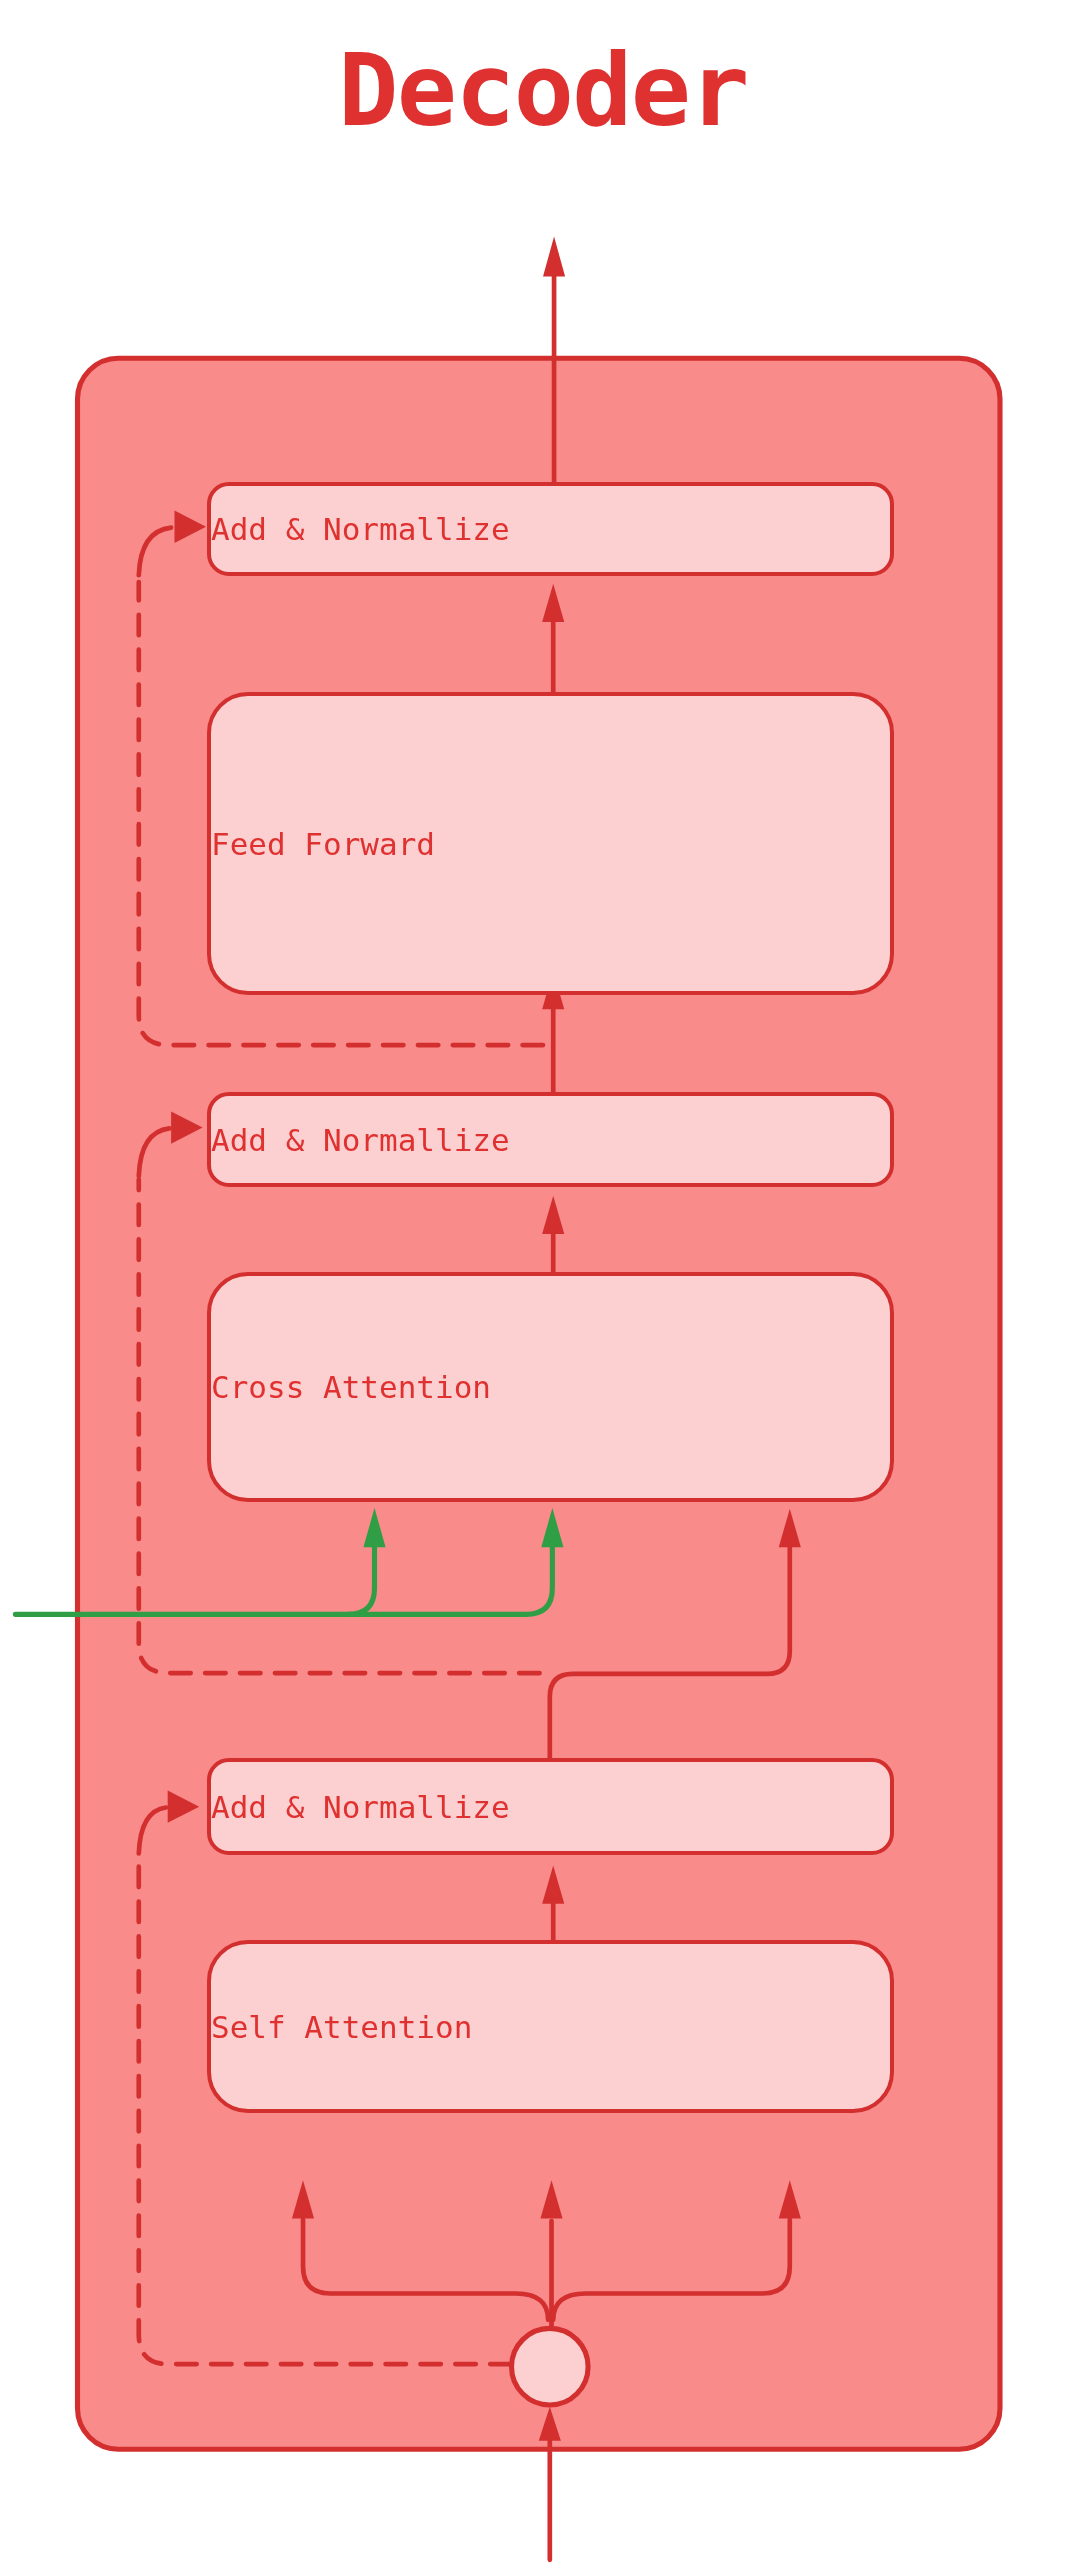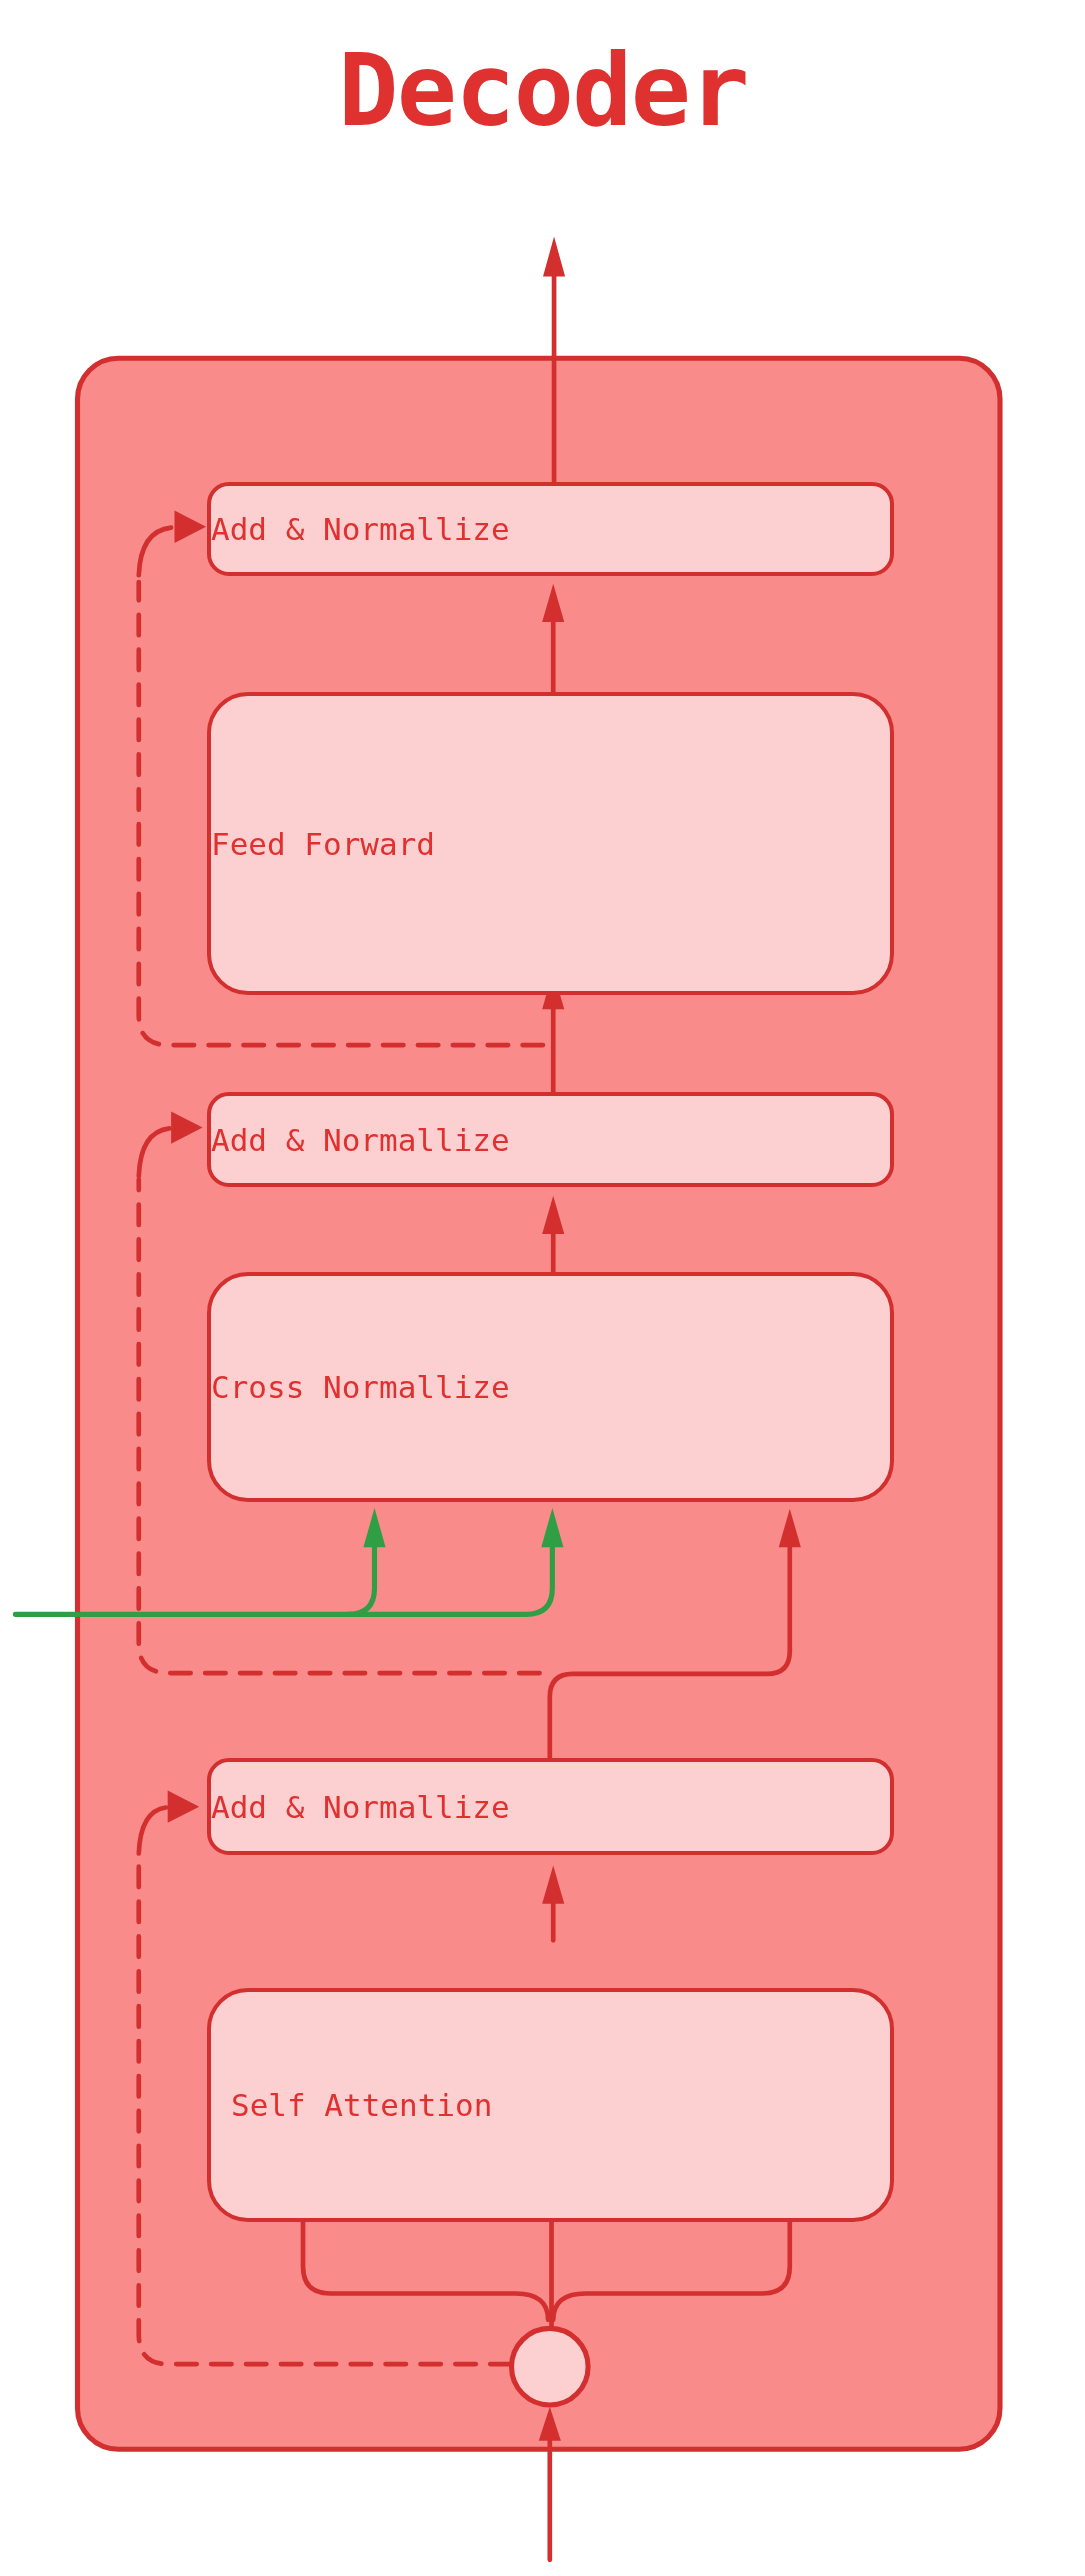--- a/index.html
+++ b/index.html
@@ -50,21 +50,21 @@
     font-size: 31px;
     white-space: nowrap;
   }
   .node.small { height: 95px; border-radius: 22px; }
   .node.big   { border-radius: 41px; }
   #node-an-top { top: 482px; height: 94px; }
   #node-ff     { top: 664px; height: 303px; margin-top: 28px; }
   #node-an-mid { top: 1092px; height: 95px; }
   #node-ca     { top: 1272px; height: 230px; }
   #node-an-bot { top: 1758px; height: 97px; }
-  #node-sa     { top: 1988px; height: 234px; padding-left: 20px; }
+  #node-sa     { top: 1940px; height: 173px; }
 
   .line   { stroke: var(--stroke); stroke-width: 5.5; fill: none; stroke-linecap: round; }
   .dashed { stroke-dasharray: 24 17; }
   .head   { fill: var(--stroke); stroke: none; }
   .gline  { stroke: var(--green); stroke-width: 6; fill: none; stroke-linecap: round; }
   .ghead  { fill: var(--green); stroke: none; }
   .frame  { fill: var(--container_fill); stroke: var(--stroke); stroke-width: 6; }
   .joiner { fill: var(--box_fill); stroke: var(--stroke); stroke-width: 6; }
 </style>
 </head>
@@ -129,21 +129,21 @@
   <div class="node small" id="node-an-top">
     <span class="label">Add &amp; Normallize</span>
   </div>
   <div class="node big" id="node-ff">
     <span class="label">Feed Forward</span>
   </div>
   <div class="node small" id="node-an-mid">
     <span class="label">Add &amp; Normallize</span>
   </div>
   <div class="node big" id="node-ca">
-    <span class="label">Cross Normallize</span>
+    <span class="label">Cross Attention</span>
   </div>
   <div class="node small" id="node-an-bot">
     <span class="label">Add &amp; Normallize</span>
   </div>
   <div class="node big" id="node-sa">
     <span class="label">Self Attention</span>
   </div>
 
 </div>
 

